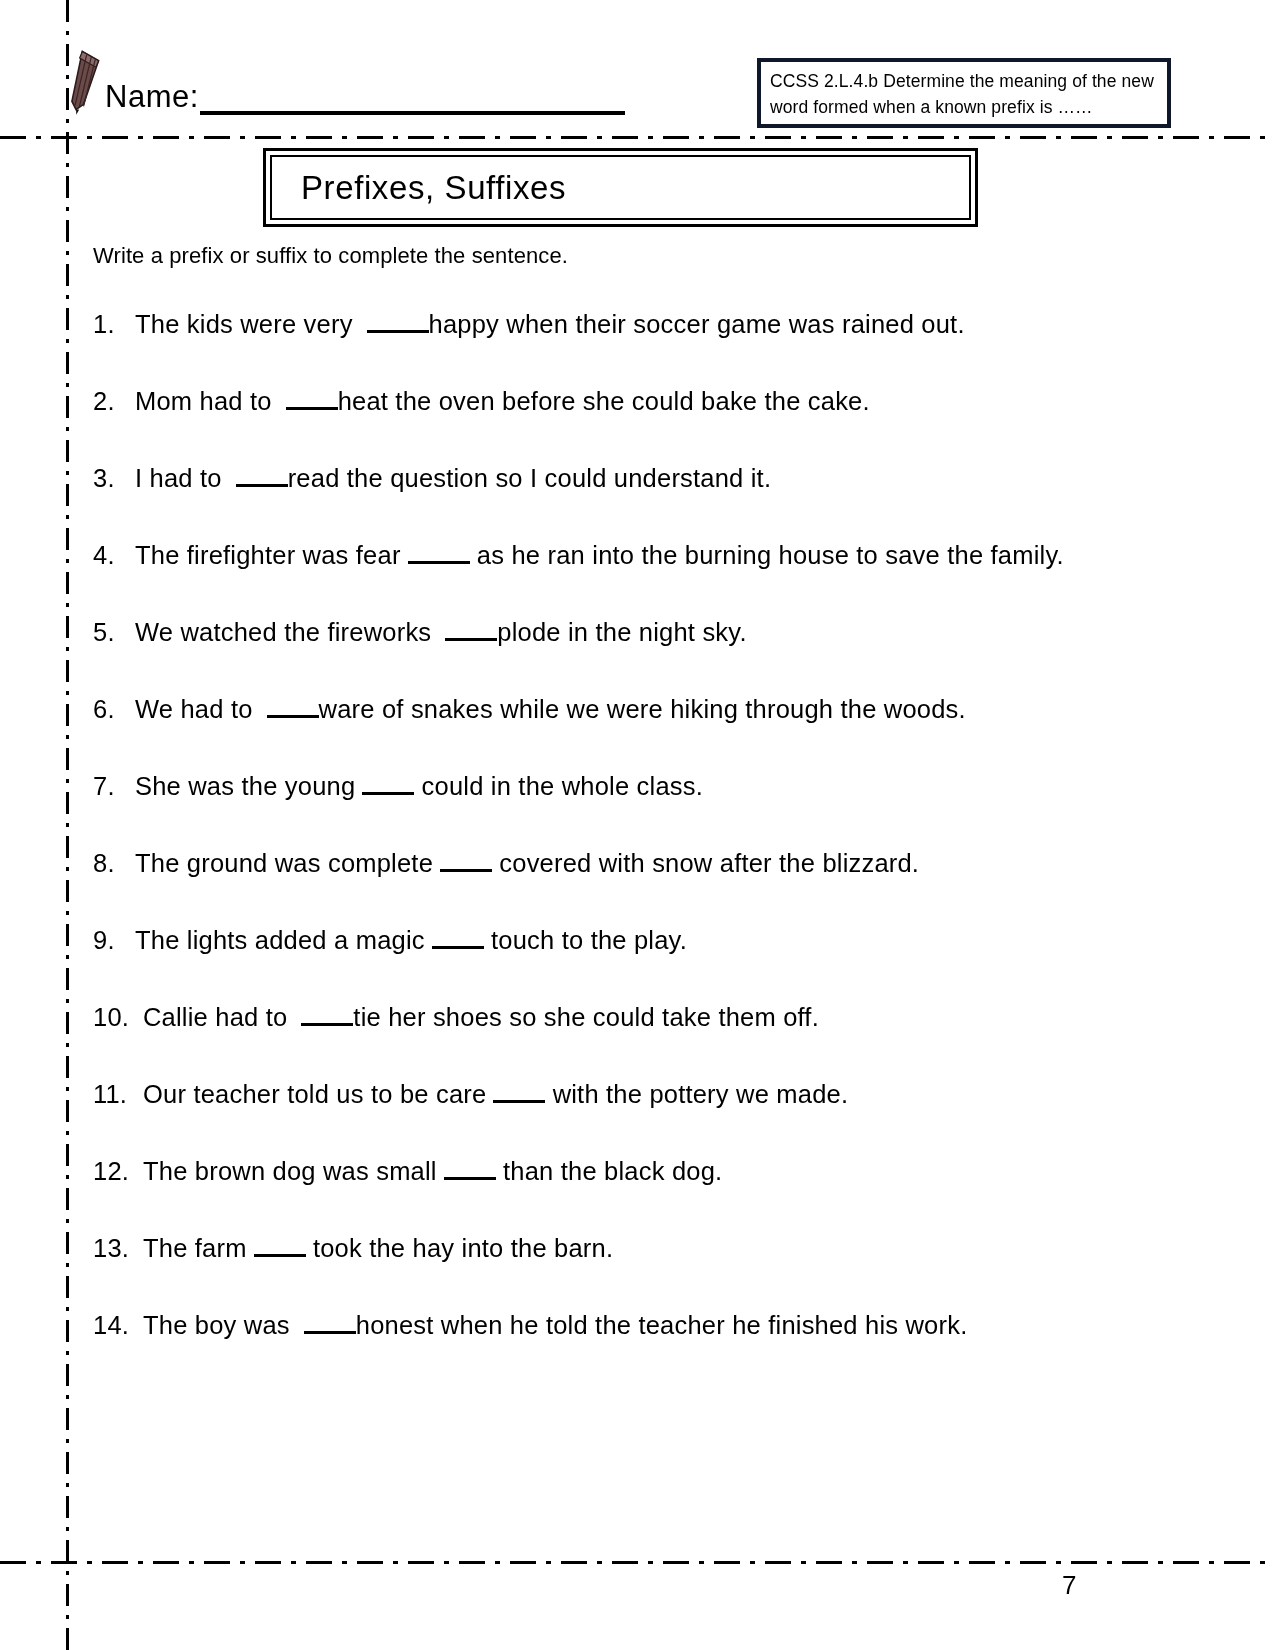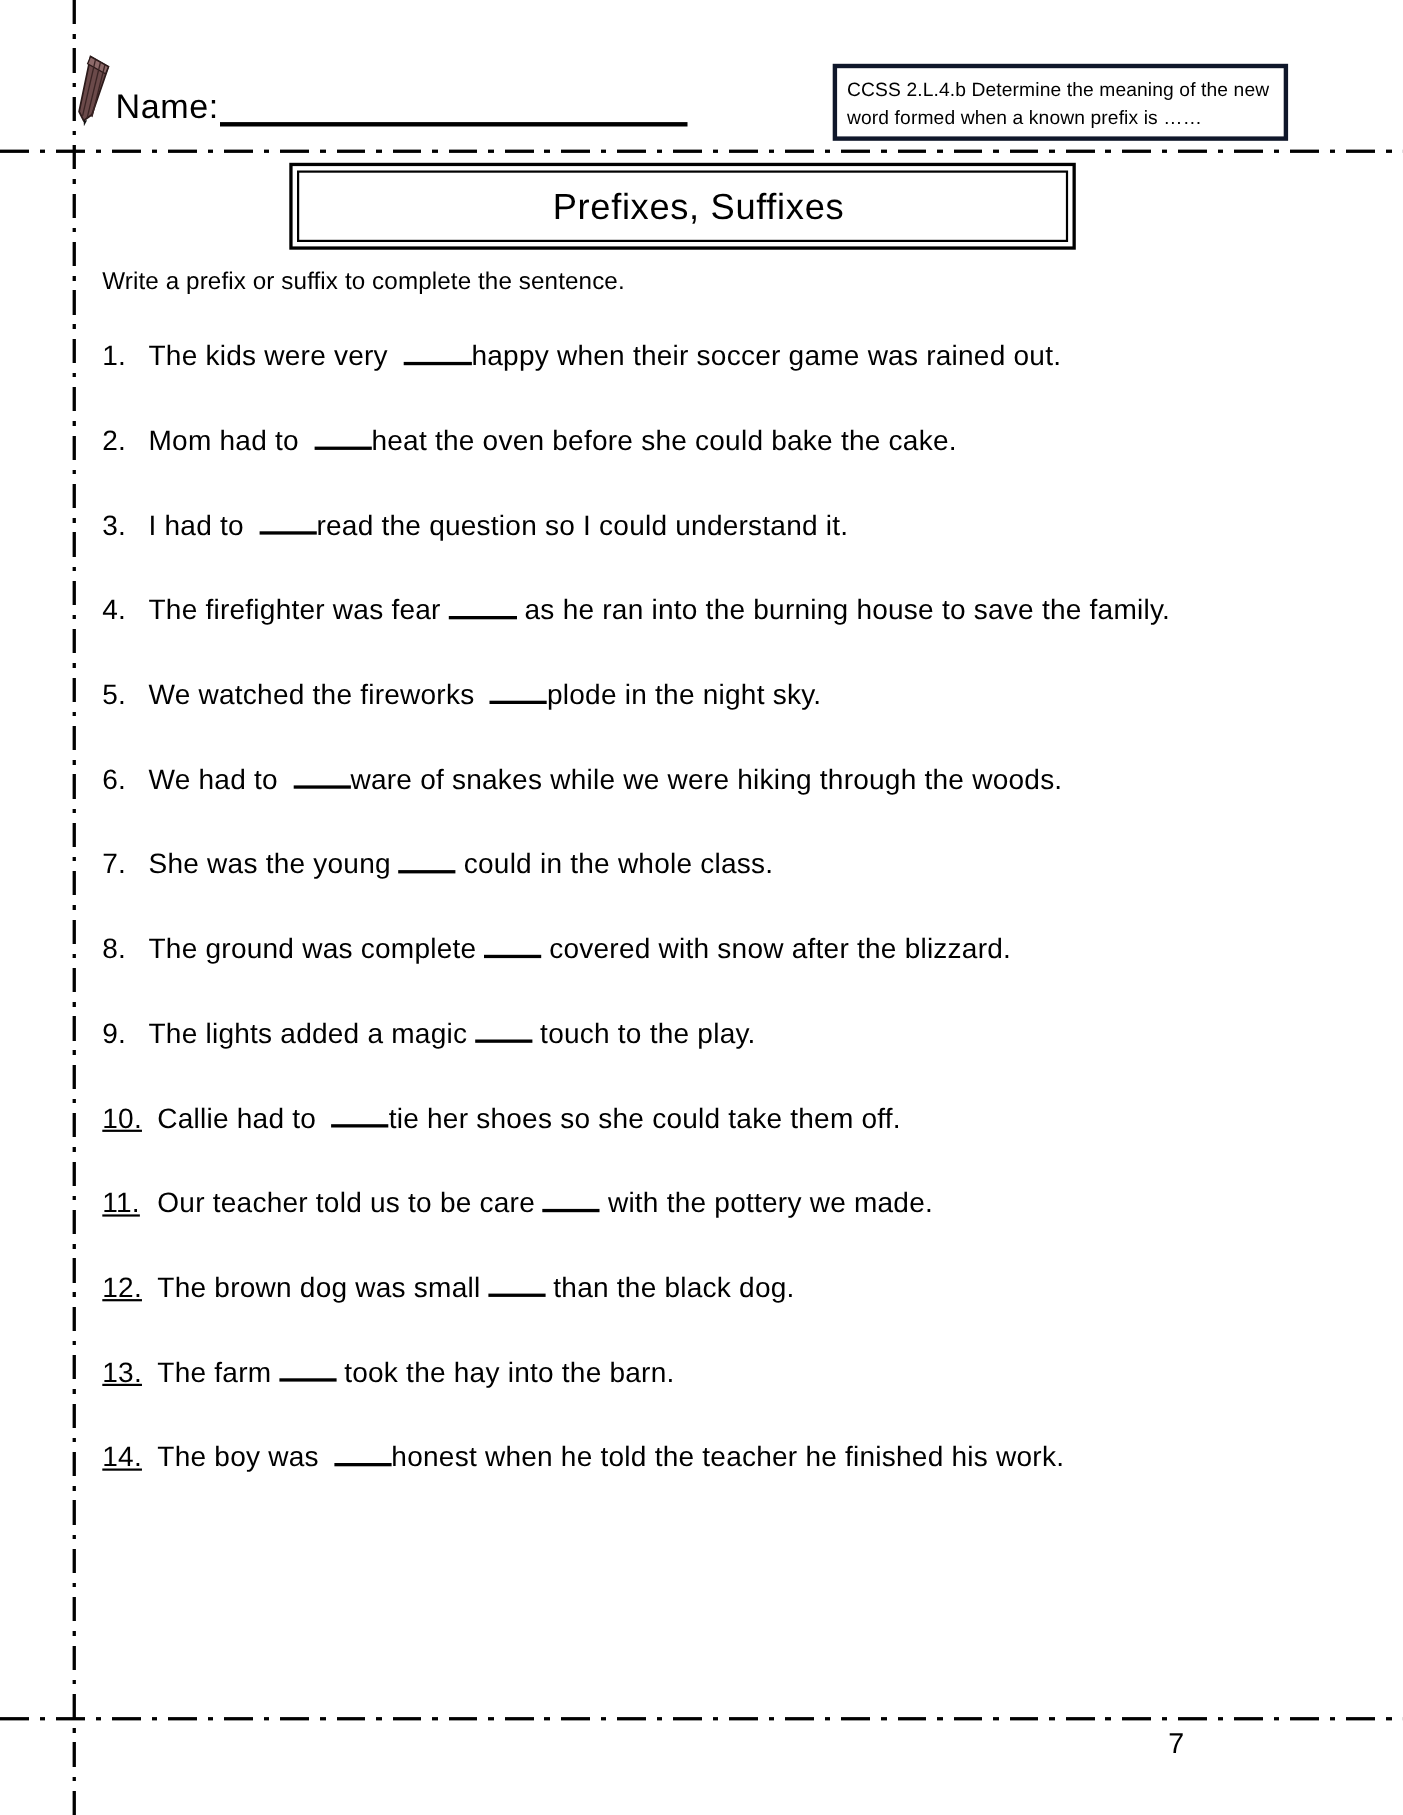--- a/index.html
+++ b/index.html
@@ -110,21 +110,21 @@
   }
   .title-box-inner {
     position: absolute;
     left: 4px;
     top: 4px;
     right: 4px;
     bottom: 4px;
     border: 2px solid #000;
     display: flex;
     align-items: center;
-    justify-content: center;
+    justify-content: flex-start;
     padding-left: 29px;
   }
   .title-text {
     font-size: 33px;
     letter-spacing: 0.6px;
   }
 
   
   .instruction {
     position: absolute;
@@ -147,21 +147,21 @@
     font-size: 25.5px;
     line-height: 38px;
     margin-bottom: 39px;
     letter-spacing: 0.2px;
   }
   .q-num {
     flex: 0 0 auto;
     min-width: 42px;
     white-space: nowrap;
   }
-  .q-num.wide { min-width: 50px; text-decoration: underline; }
+  .q-num.wide { min-width: 50px; }
   .q-body {
     flex: 1 1 auto;
   }
   .blank {
     display: inline-block;
     border-bottom: 3px solid #000;
     vertical-align: baseline;
   }
   .blank.w3 { width: 52px; }
   .blank.w4 { width: 62px; }

